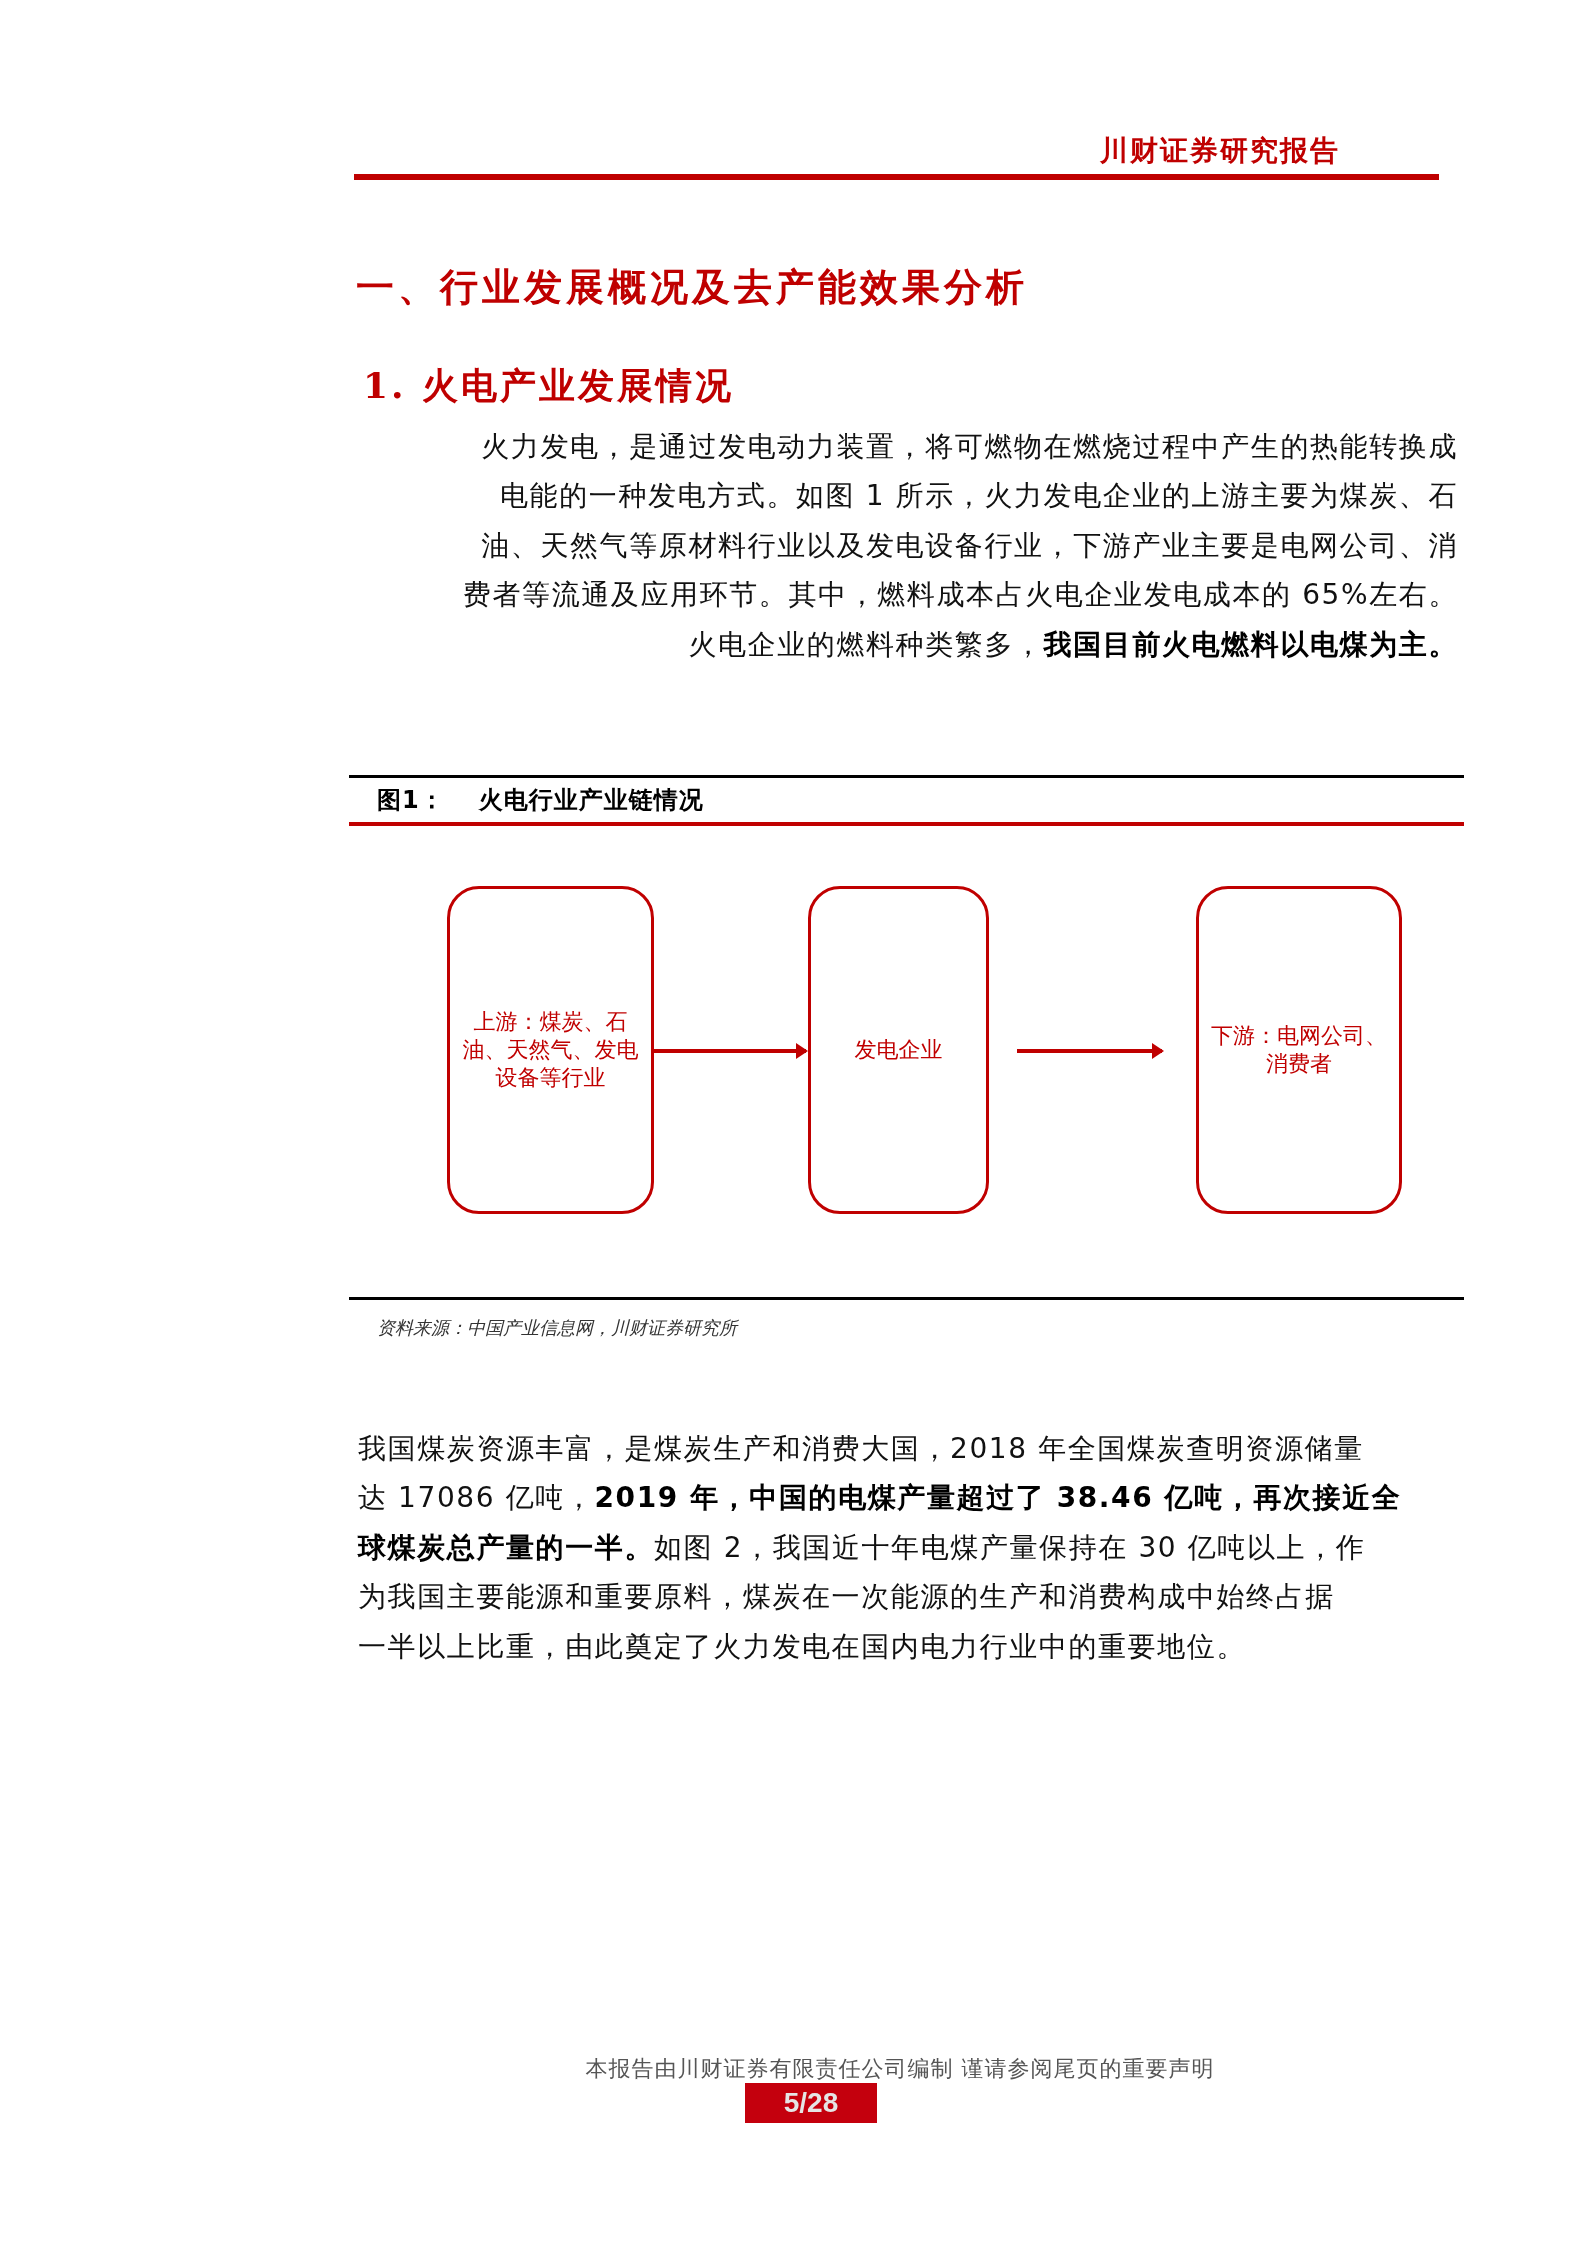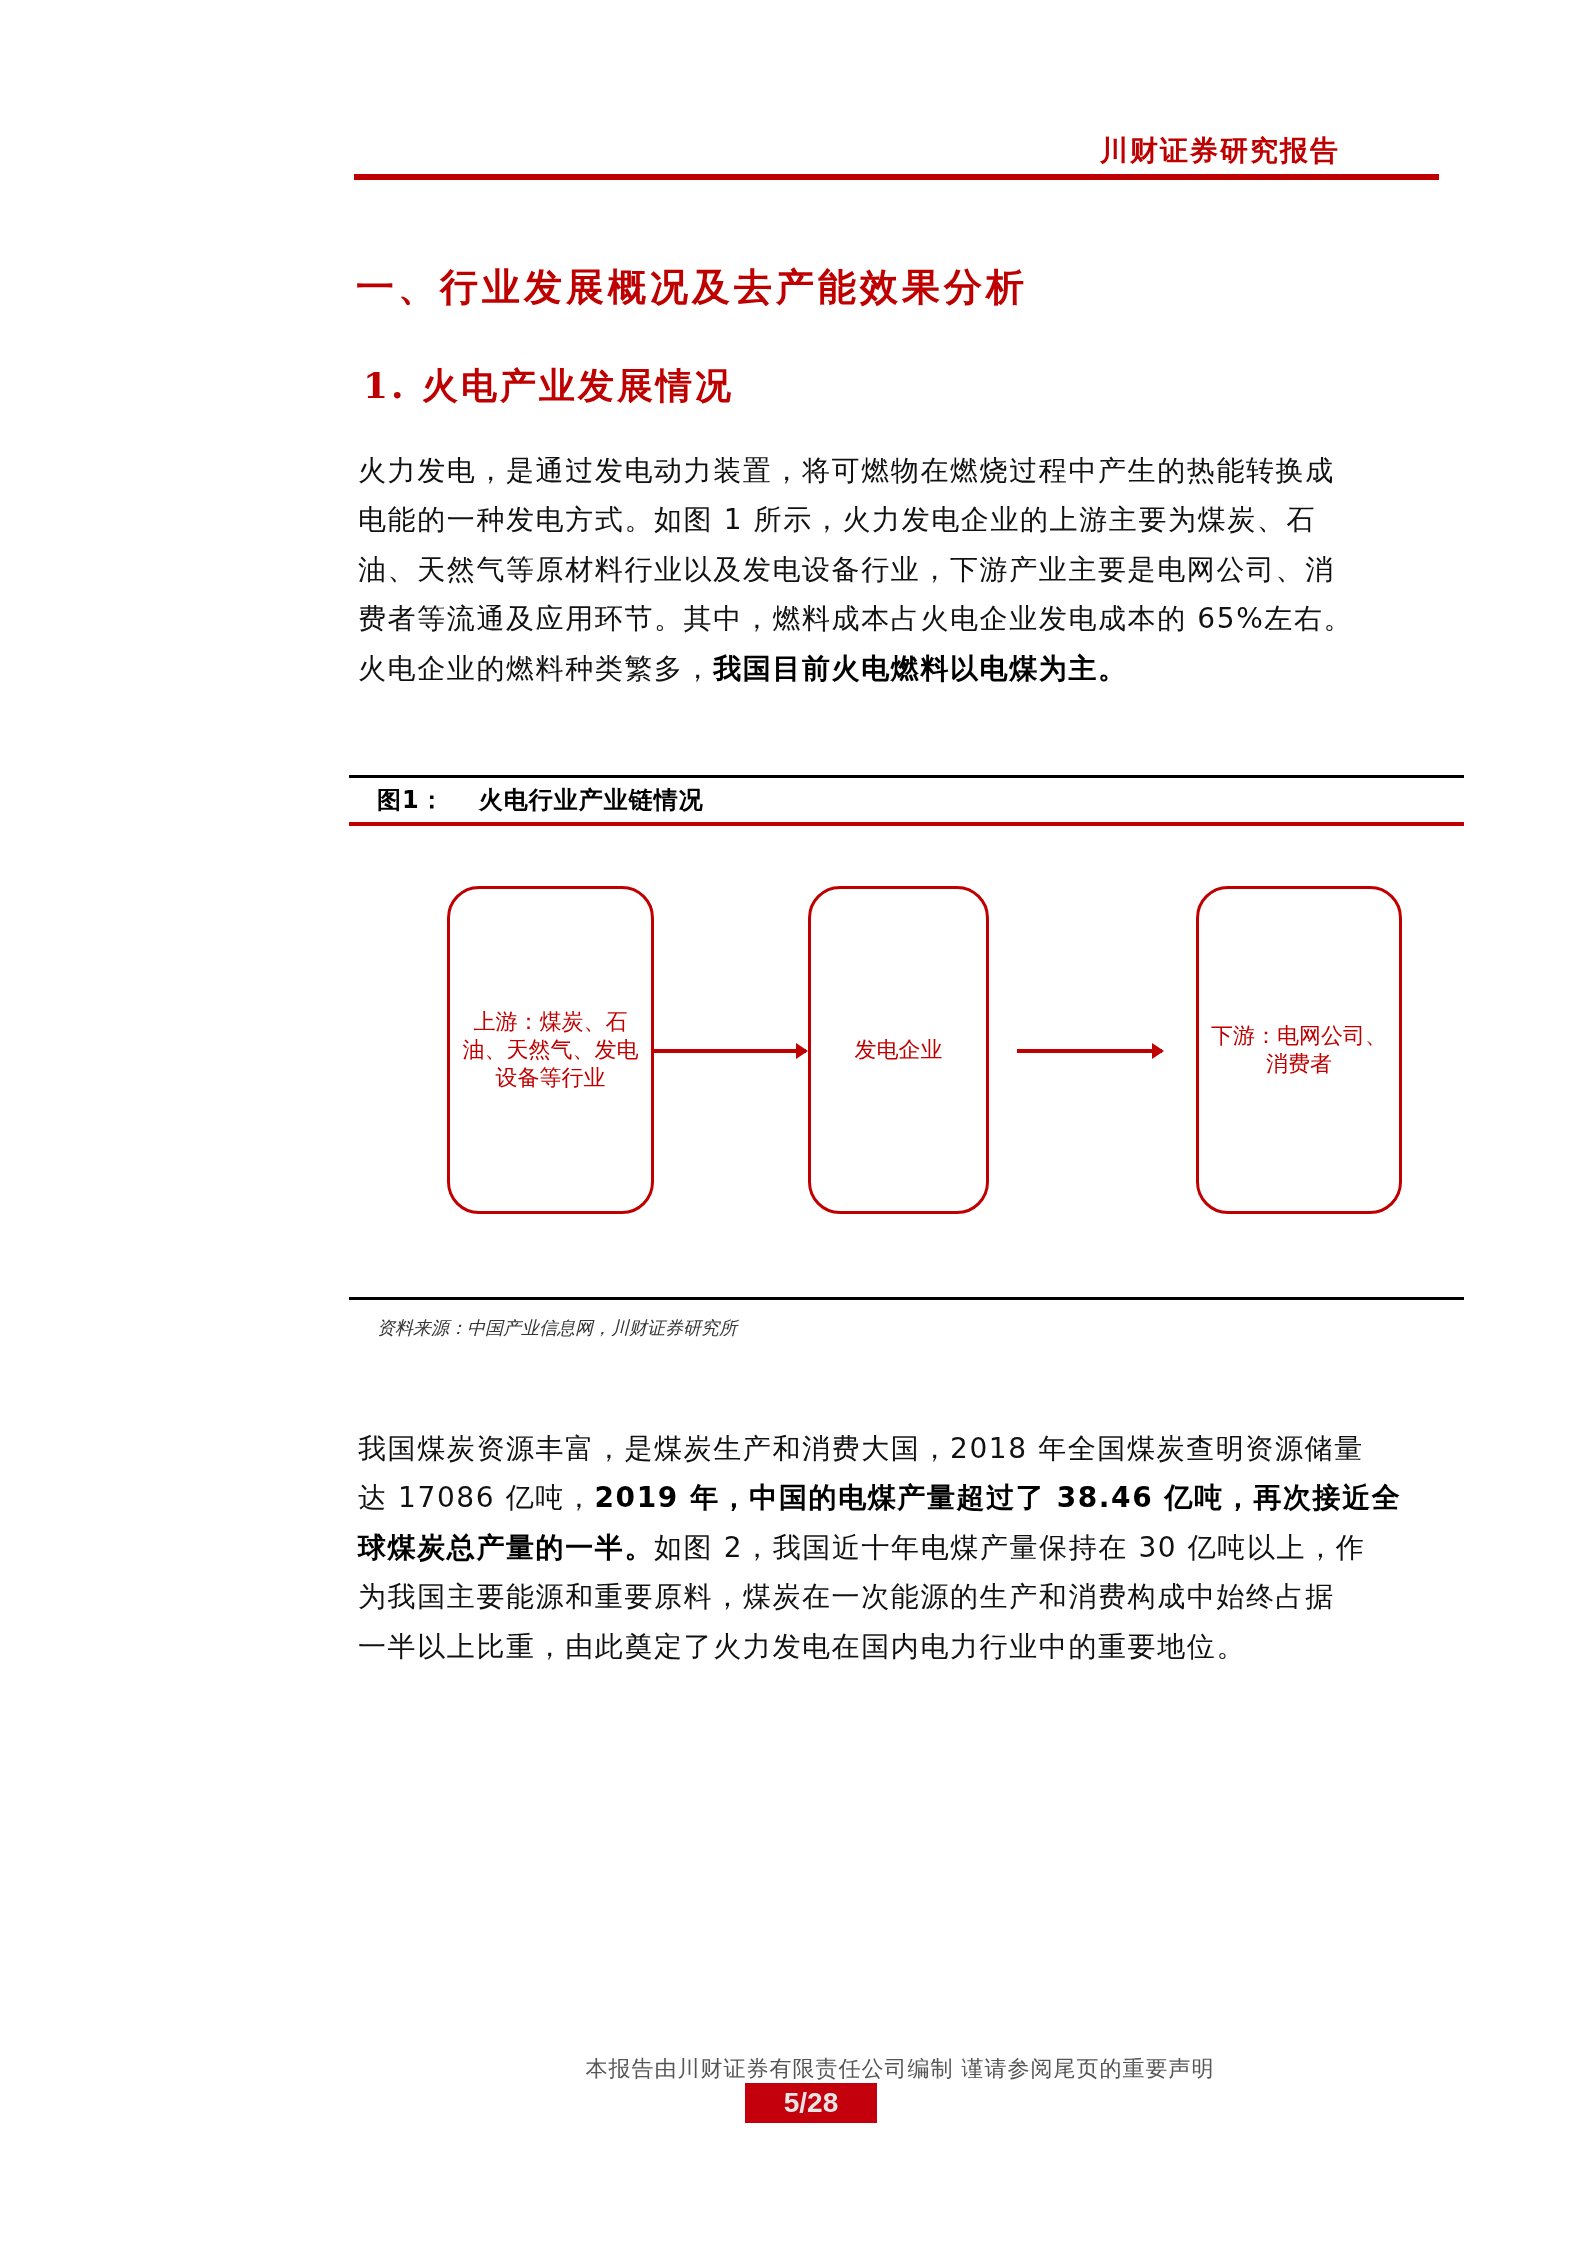--- a/index.html
+++ b/index.html
@@ -14,21 +14,21 @@
 
   .h1 { left: 356px; top: 262px; font-family: "DejaVu Serif", "Liberation Serif", serif;
         font-size: 38px; font-weight: bold; color: #bf0000; letter-spacing: 4px; white-space: nowrap; }
   .h2 { left: 356px; top: 362px; font-family: "DejaVu Serif", "Liberation Serif", serif;
         font-size: 36px; font-weight: bold; color: #bf0000; letter-spacing: 3px; white-space: nowrap; margin-left: 7px; }
 
   .para { left: 358px; width: 1100px; font-size: 28px; line-height: 49.4px;
           letter-spacing: 1.6px; color: #111; }
   .para .line { display: block; white-space: nowrap; }
   .para b { font-weight: bold; color: #000; }
-  .p1 { top: 446px; }
+  .p1 { top: 422px; text-align: right; }
   .p2 { top: 1424px; }
 
   .fig-top-rule { left: 349px; top: 775px; width: 1115px; height: 3px; background: #000; }
   .fig-caption { left: 377px; top: 784px; font-size: 24px; font-weight: bold; white-space: nowrap; letter-spacing: 1px; }
   .fig-caption .num { margin-right: 34px; }
   .fig-red-rule { left: 349px; top: 822px; width: 1115px; height: 4px; background: #c00000; }
 
   .chart-box { position: absolute; border: 3px solid #c00000; border-radius: 32px;
                background: #fff; box-sizing: border-box; display: flex; align-items: center;
                justify-content: center; text-align: center; color: #c00000; font-size: 22px;

